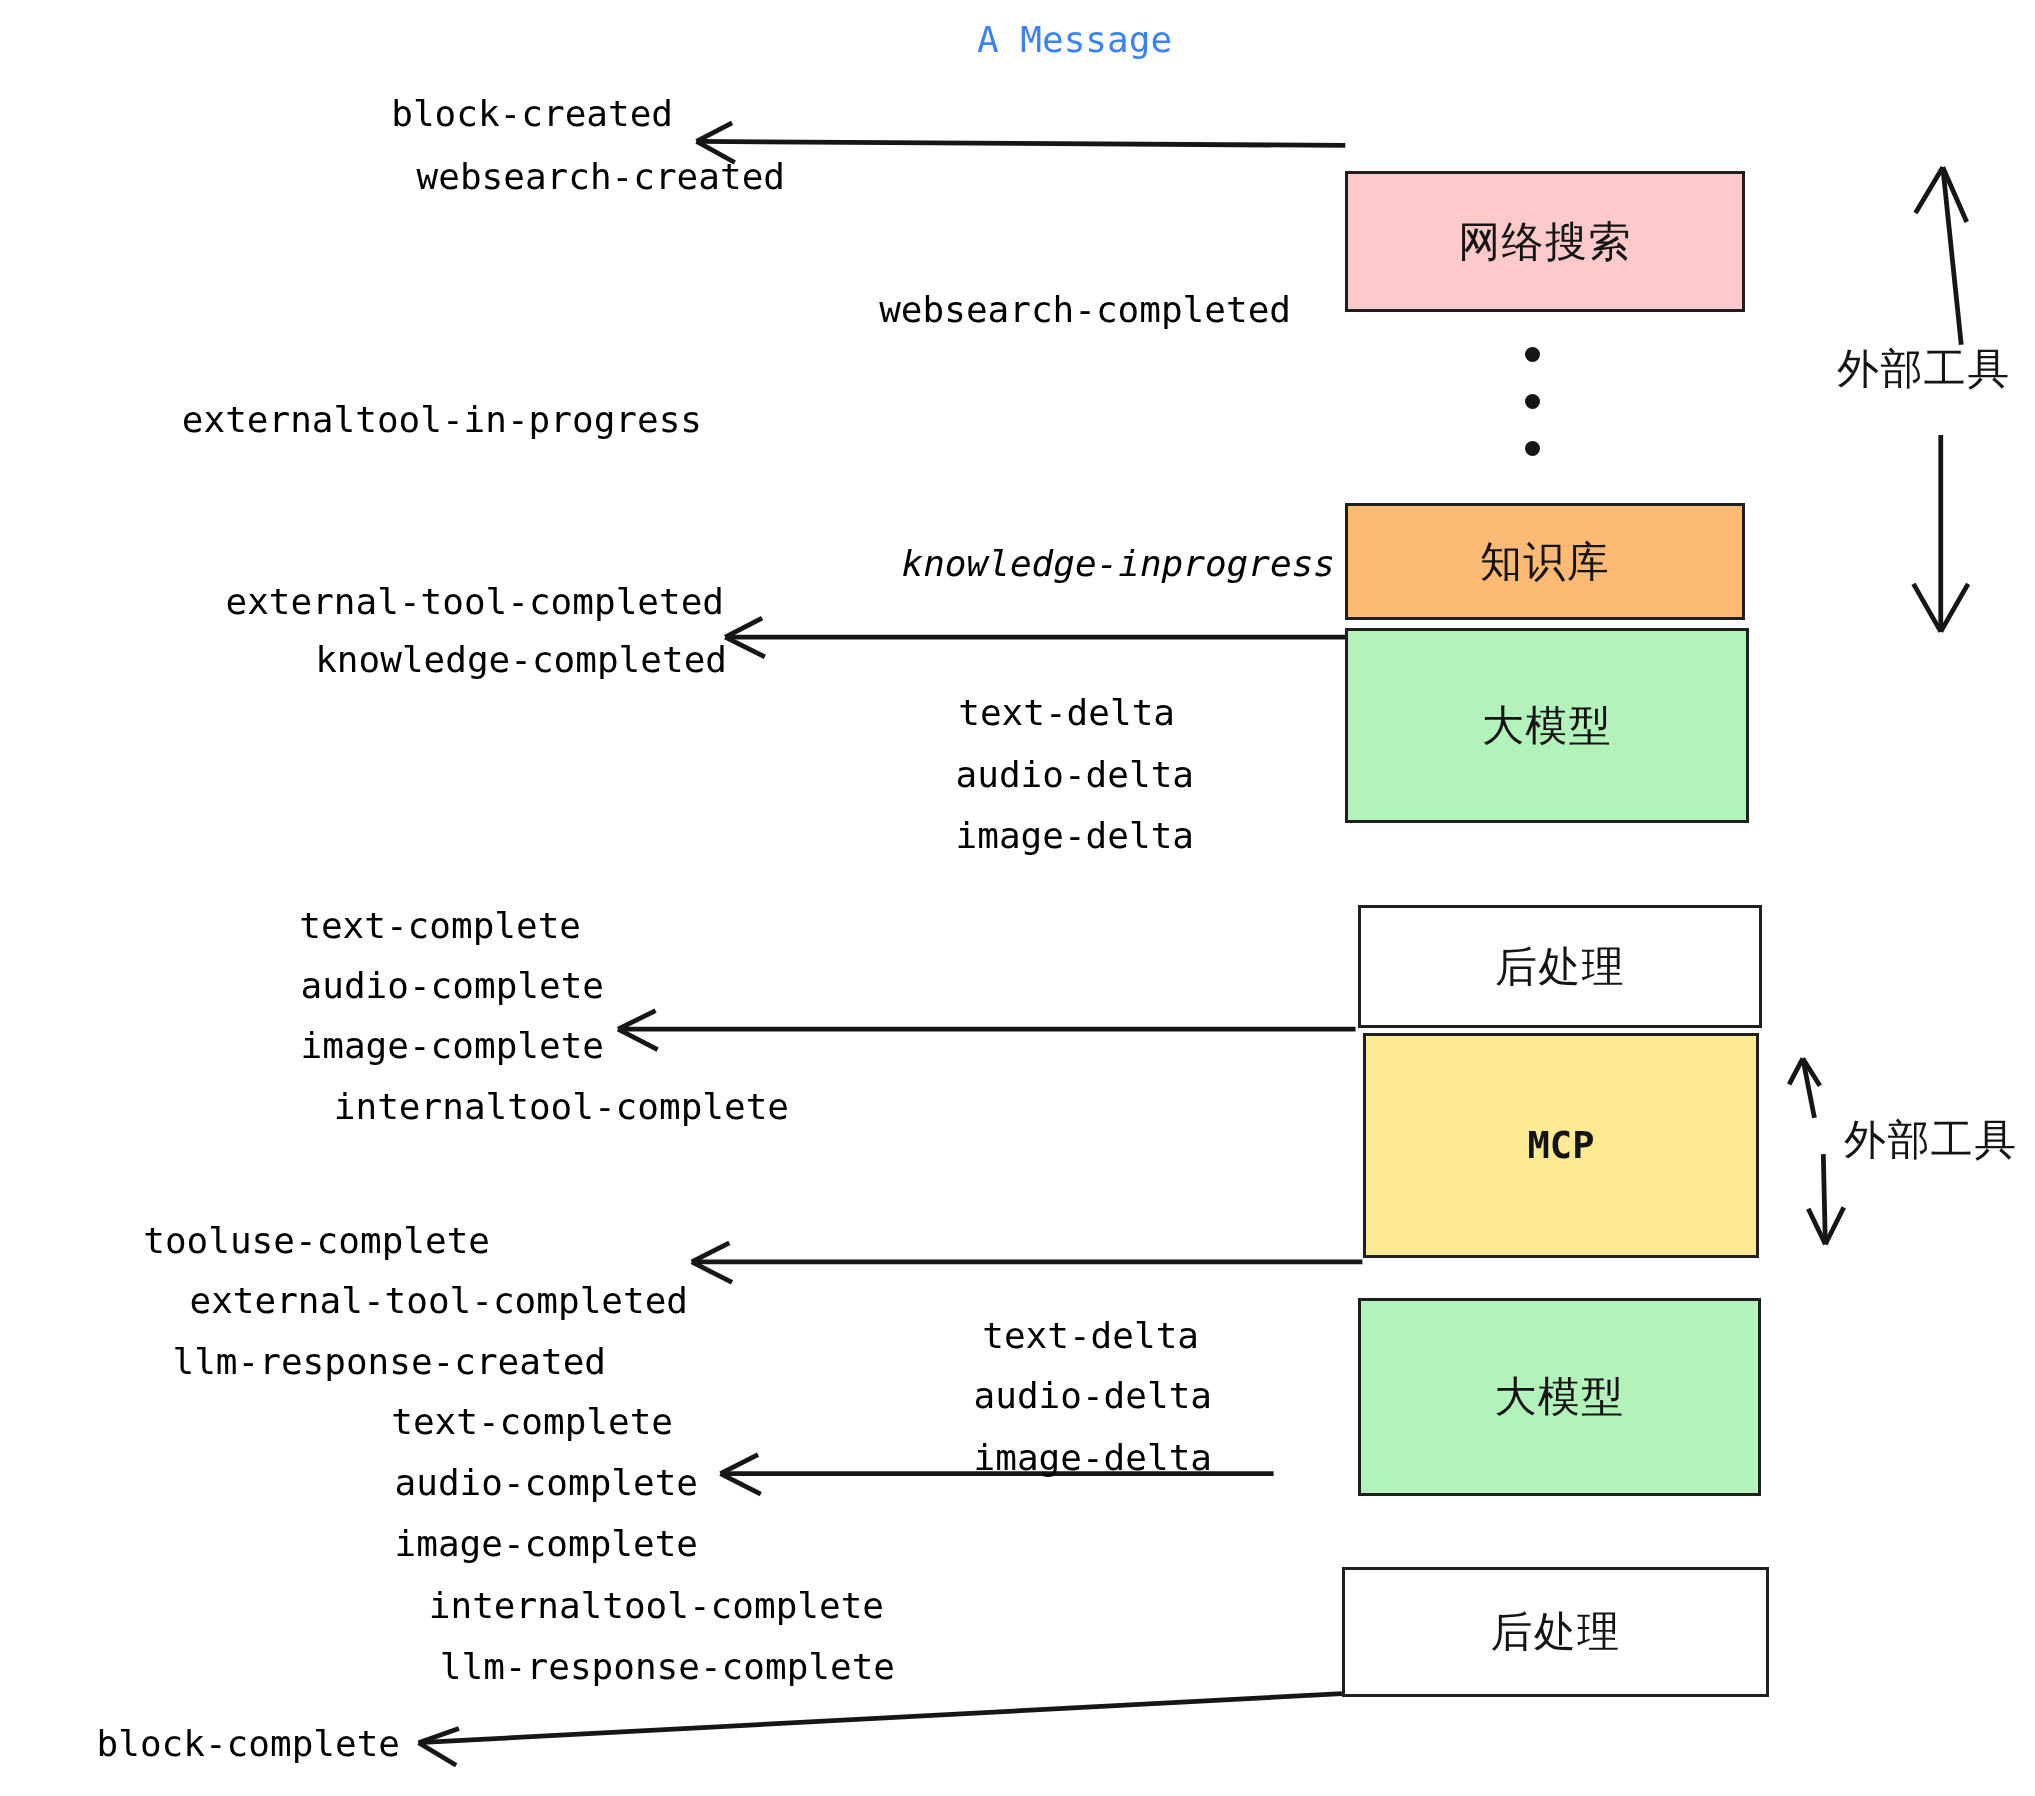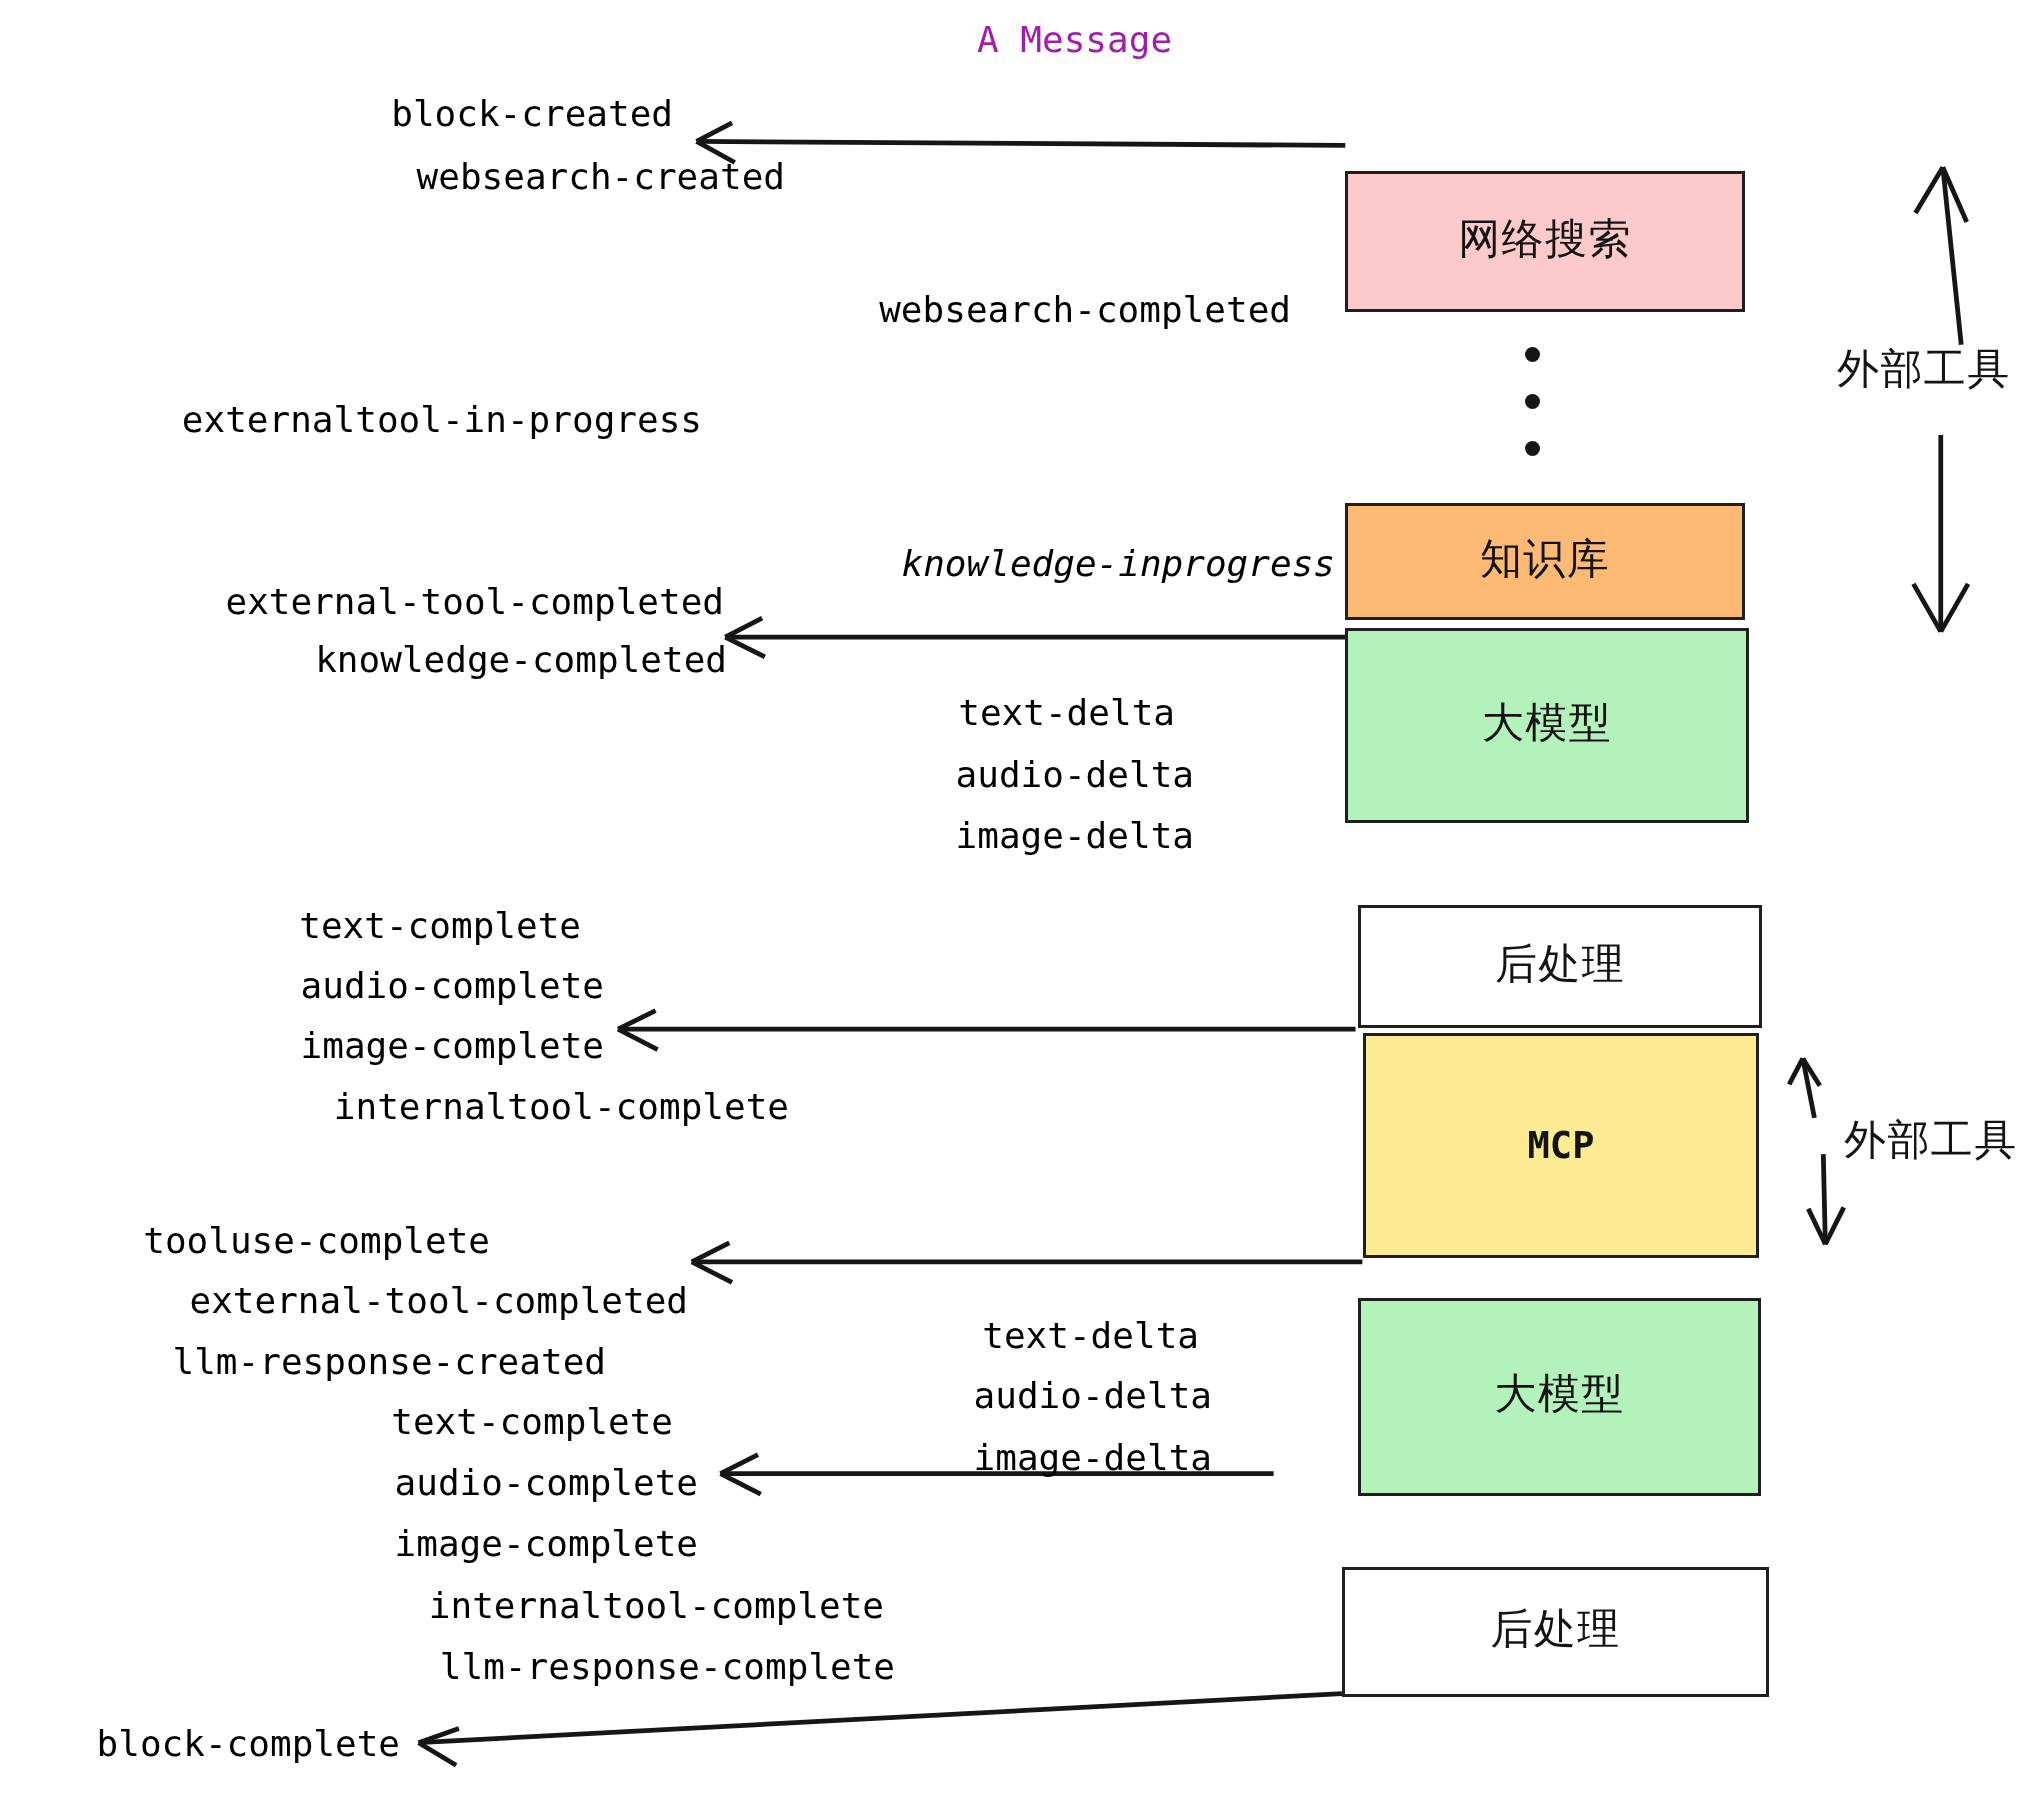--- a/index.html
+++ b/index.html
@@ -18,34 +18,34 @@
     line-height:1.0;
     color:#000000;
     white-space:nowrap;
     letter-spacing:0px;
   }
   .evt.r{ text-align:right; }
   .title{
     position:absolute;
     font-family:"DejaVu Sans Mono","Liberation Mono",monospace;
     font-size:36px;
-    color:#a21caf;
+    color:#3b82f6;
     white-space:nowrap;
   }
   .box{
     position:absolute;
     box-sizing:border-box;
     border:3.4px solid #1f1f1f;
     display:flex;
     align-items:center;
     justify-content:center;
     color:#141414;
   }
   .box .lbl{
-    font-family:Liberation Mono, monospace;
+    font-family:Liberation Sans, sans-serif;
     font-size:42px;
     letter-spacing:1.4px;
     line-height:1;
   }
   .box.mcp .lbl{
     font-family:"DejaVu Sans Mono","Liberation Mono",monospace;
     font-size:37px;
     letter-spacing:0;
     font-weight:700;
   }

